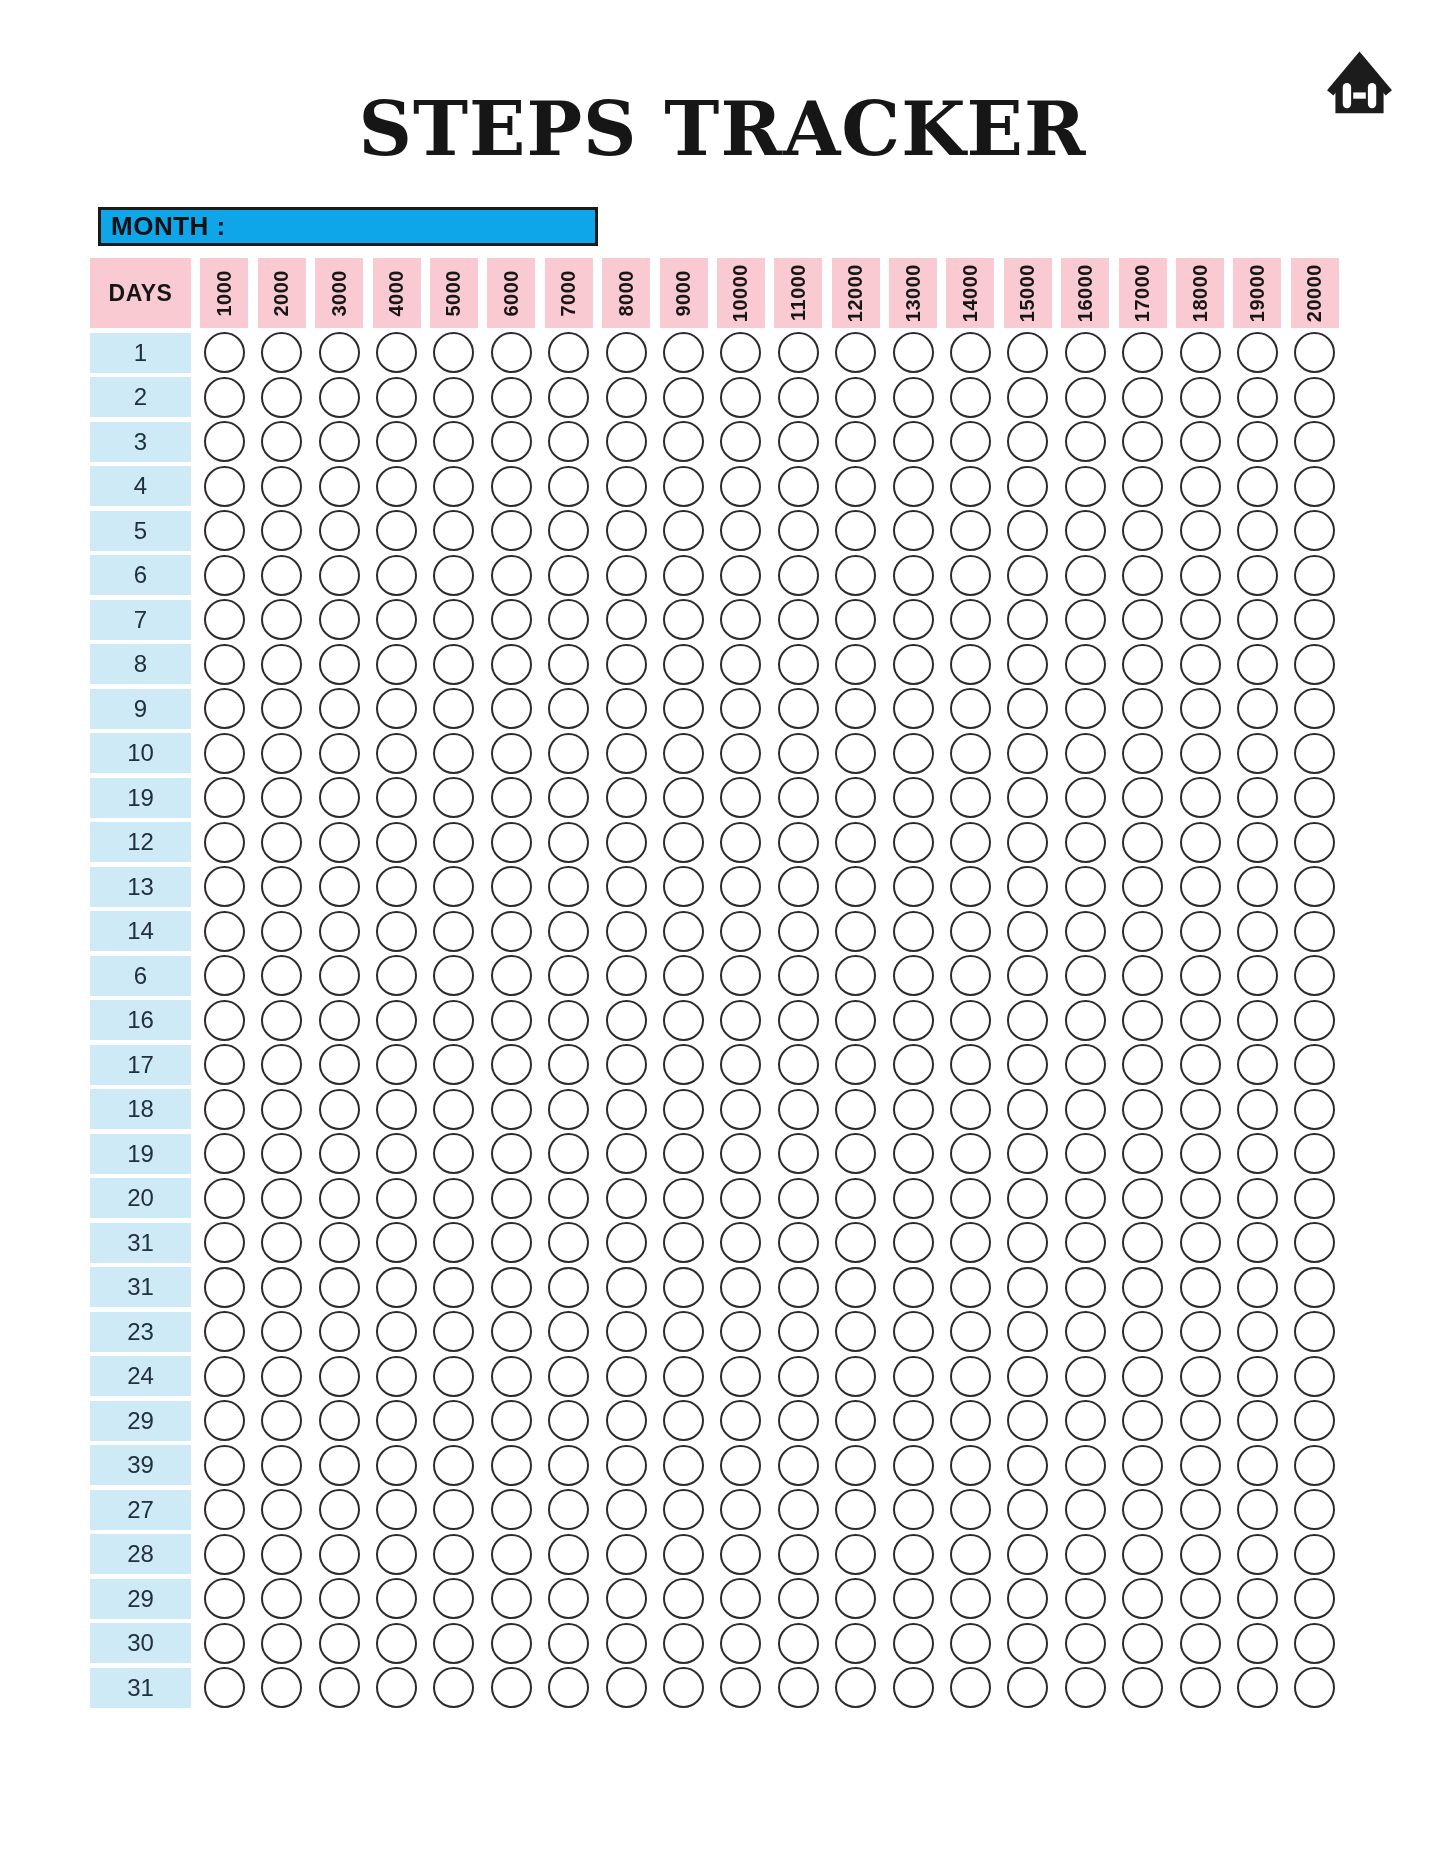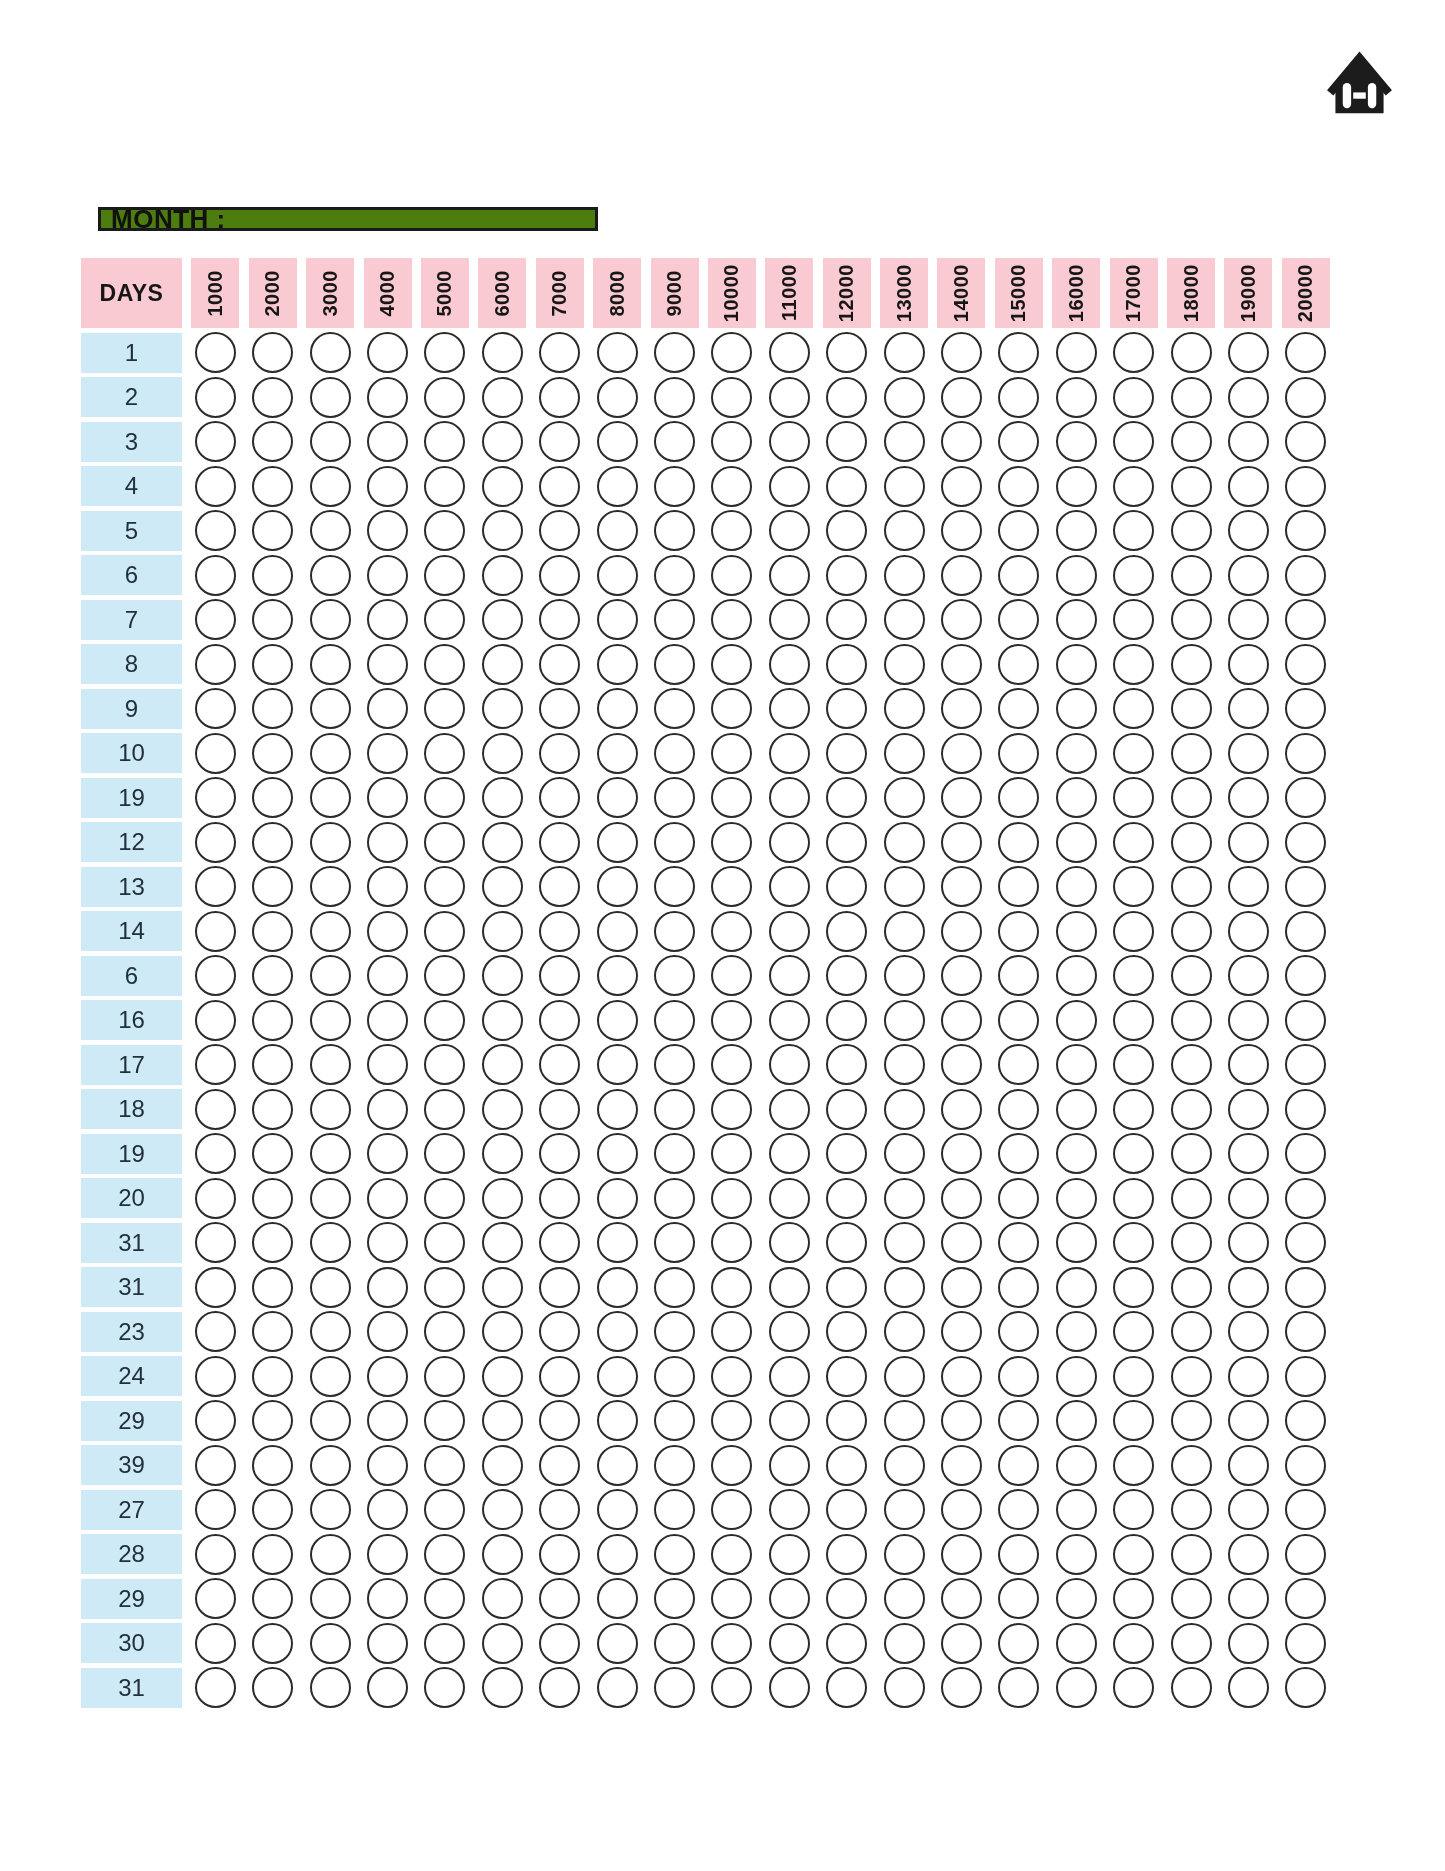--- a/index.html
+++ b/index.html
@@ -38,44 +38,44 @@
     height: 68px;
   }
   .home-gym-icon svg { width: 100%; height: 100%; display: block; }
 
   
   .month-box {
     position: absolute;
     left: 98px;
     top: 207px;
     width: 500px;
-    height: 24px;
+    height: 39px;
     border: 3px solid #1a1a1a;
-    background: #4d7c0f;
+    background: #0ea5e9;
     display: flex;
     align-items: center;
     padding-left: 10px;
   }
   .month-label {
     font-weight: 700;
     font-size: 26px;
     letter-spacing: 0.5px;
     color: #111111;
     white-space: pre;
   }
   .month-value {
     flex: 1;
     height: 100%;
     margin-left: 8px;
   }
 
   
   .tracker-grid {
     position: absolute;
-    left: 81px;
+    left: 90px;
     top: 258px;
     display: grid;
     grid-template-columns: 101px repeat(20, 48px);
     grid-template-rows: 70px repeat(31, 40px);
     column-gap: 9.4px;
     row-gap: 4.5px;
   }
 
   .days-header-cell {
     background: #f9cad1;
@@ -126,20 +126,21 @@
     border: 2.5px solid #2b2b2b;
     border-radius: 50%;
     background: #ffffff;
   }
 </style>
 </head>
 <body>
 
 <div class="page">
 
+  <h1 class="page-title">STEPS TRACKER</h1>
 
   <div class="home-gym-icon">
     <svg viewBox="0 0 64 62" xmlns="http://www.w3.org/2000/svg" aria-hidden="true">
 
       <path d="M32 1 L63 38 L57 43 L32 13 L7 43 L1 38 Z" fill="#1c1c1c"></path>
 
       <path d="M32 10 L55 37 L55 60 L9 60 L9 37 Z" fill="#1c1c1c"></path>
 
       <rect x="16" y="31" width="8" height="24" rx="4" fill="#ffffff"></rect>
       <rect x="40" y="31" width="8" height="24" rx="4" fill="#ffffff"></rect>

